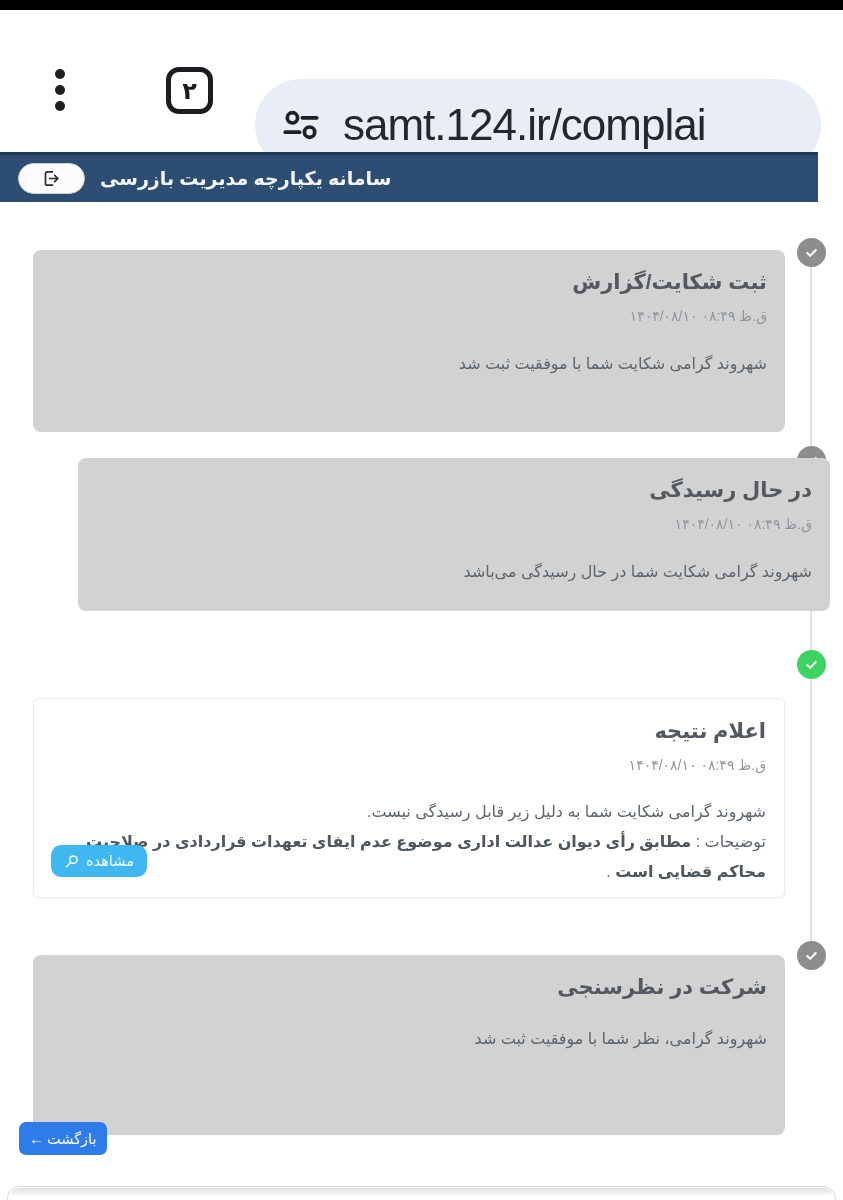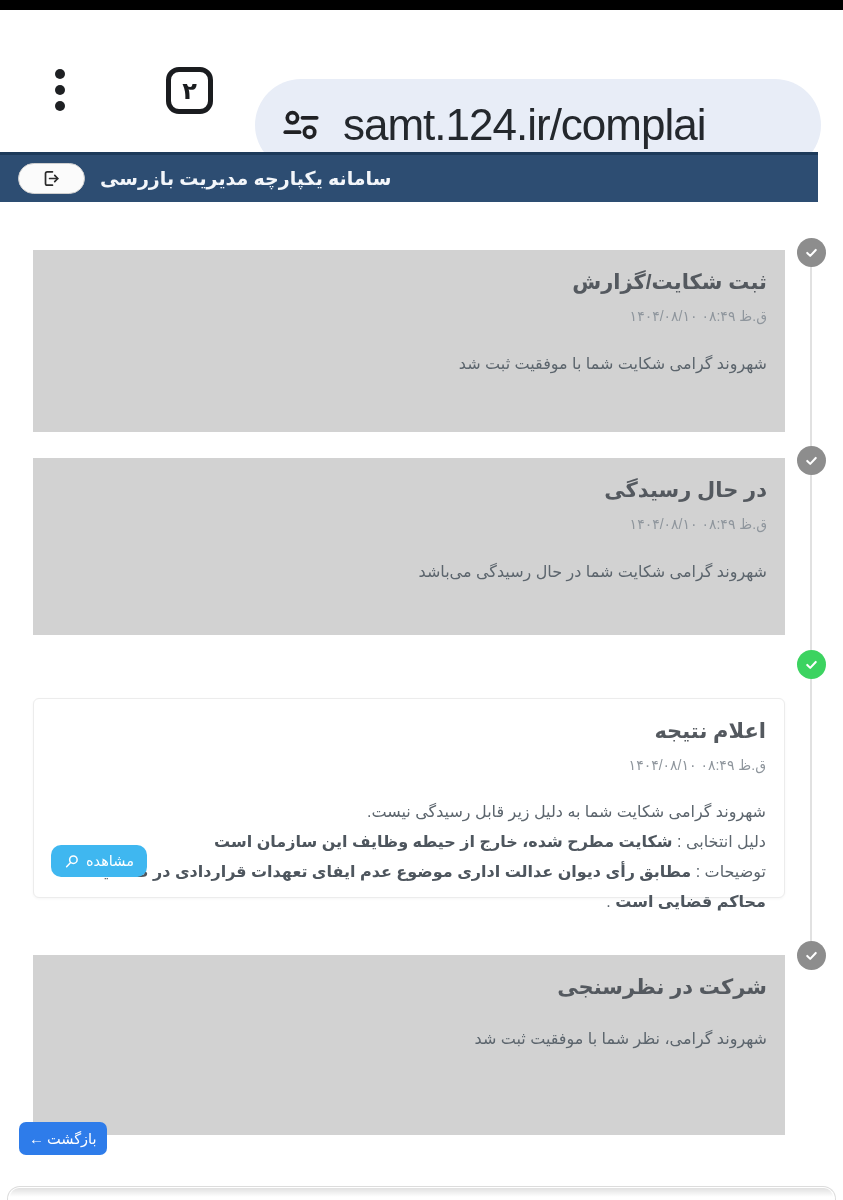--- a/index.html
+++ b/index.html
@@ -29,26 +29,26 @@
     font-size:19px;font-weight:700;color:#f3f6fa;direction:rtl;}
   
   .rail{position:absolute;left:810px;top:252px;width:2px;height:703px;background:#e1e1e1;}
   .step-check{position:absolute;left:797px;width:29px;height:29px;border-radius:50%;
     display:flex;align-items:center;justify-content:center;}
   .step-check.gray{background:#8d8d8d;}
   .step-check.green{background:#3cd360;}
   .check-1{top:238px}.check-2{top:446px}.check-3{top:650px}.check-4{top:941px}
   
   .card{position:absolute;left:33px;width:752px;box-sizing:border-box;direction:rtl;text-align:right;
-    padding:16px 18px;border-radius:0;}
+    padding:16px 18px;border-radius:8px;}
   .card.gray{background:#d2d2d2;}
   .card.white{background:#fff;border:1px solid #ececec;border-radius:6px;
     box-shadow:0 1px 3px rgba(0,0,0,0.04);}
   .card-1{top:250px;height:182px;}
-  .card-2{top:458px;height:177px;}
+  .card-2{top:458px;height:153px;margin-left:45px;}
   .card-3{top:698px;height:200px;}
   .card-4{top:955px;height:180px;}
   .card-title{font-size:21px;font-weight:700;color:#54595f;margin-top:4px;}
   .card-time{margin-top:14px;font-size:14px;color:#8f969d;direction:rtl;}
   .card-body{margin-top:30px;font-size:16px;color:#5c656d;}
   .result-lines{margin-top:24px;font-size:16px;line-height:30px;color:#5c656d;}
   .result-lines b{font-weight:700;color:#4e565e;}
   .view-btn{position:absolute;left:17px;bottom:20px;height:32px;padding:0 13px;direction:rtl;
     background:#3fb7f0;border:none;border-radius:10px;color:#fff;font-size:14.5px;
     display:flex;align-items:center;gap:7px;cursor:pointer;font-family:inherit;}
@@ -139,21 +139,20 @@
     <div class="card-title">در حال رسیدگی</div>
     <div class="card-time">ق.ظ ۰۸:۴۹ ۱۴۰۴/۰۸/۱۰</div>
     <div class="card-body">شهروند گرامی شکایت شما در حال رسیدگی می‌باشد</div>
   </div>
 
   <div class="card white card-3">
     <div class="card-title">اعلام نتیجه</div>
     <div class="card-time">ق.ظ ۰۸:۴۹ ۱۴۰۴/۰۸/۱۰</div>
     <div class="result-lines">
       <div>شهروند گرامی شکایت شما به دلیل زیر قابل رسیدگی نیست.</div>
-      <div><span>دلیل انتخابی : </span><b>شکایت مطرح شده، خارج از حیطه وظایف این سازمان است</b></div>
       <div><span>توضیحات : </span><b>مطابق رأی دیوان عدالت اداری موضوع عدم ایفای تعهدات قراردادی در صلاحیت محاکم قضایی است</b><span> .</span></div>
     </div>
     <button class="view-btn">
       <span>مشاهده</span>
       <span>
         <svg width="15" height="15" viewBox="0 0 20 20" fill="none" stroke="#fff" stroke-width="2" stroke-linecap="round">
           <circle cx="12.5" cy="7.5" r="5"></circle>
           <line x1="8.8" y1="11.4" x2="3.5" y2="17"></line>
         </svg>
       </span>

